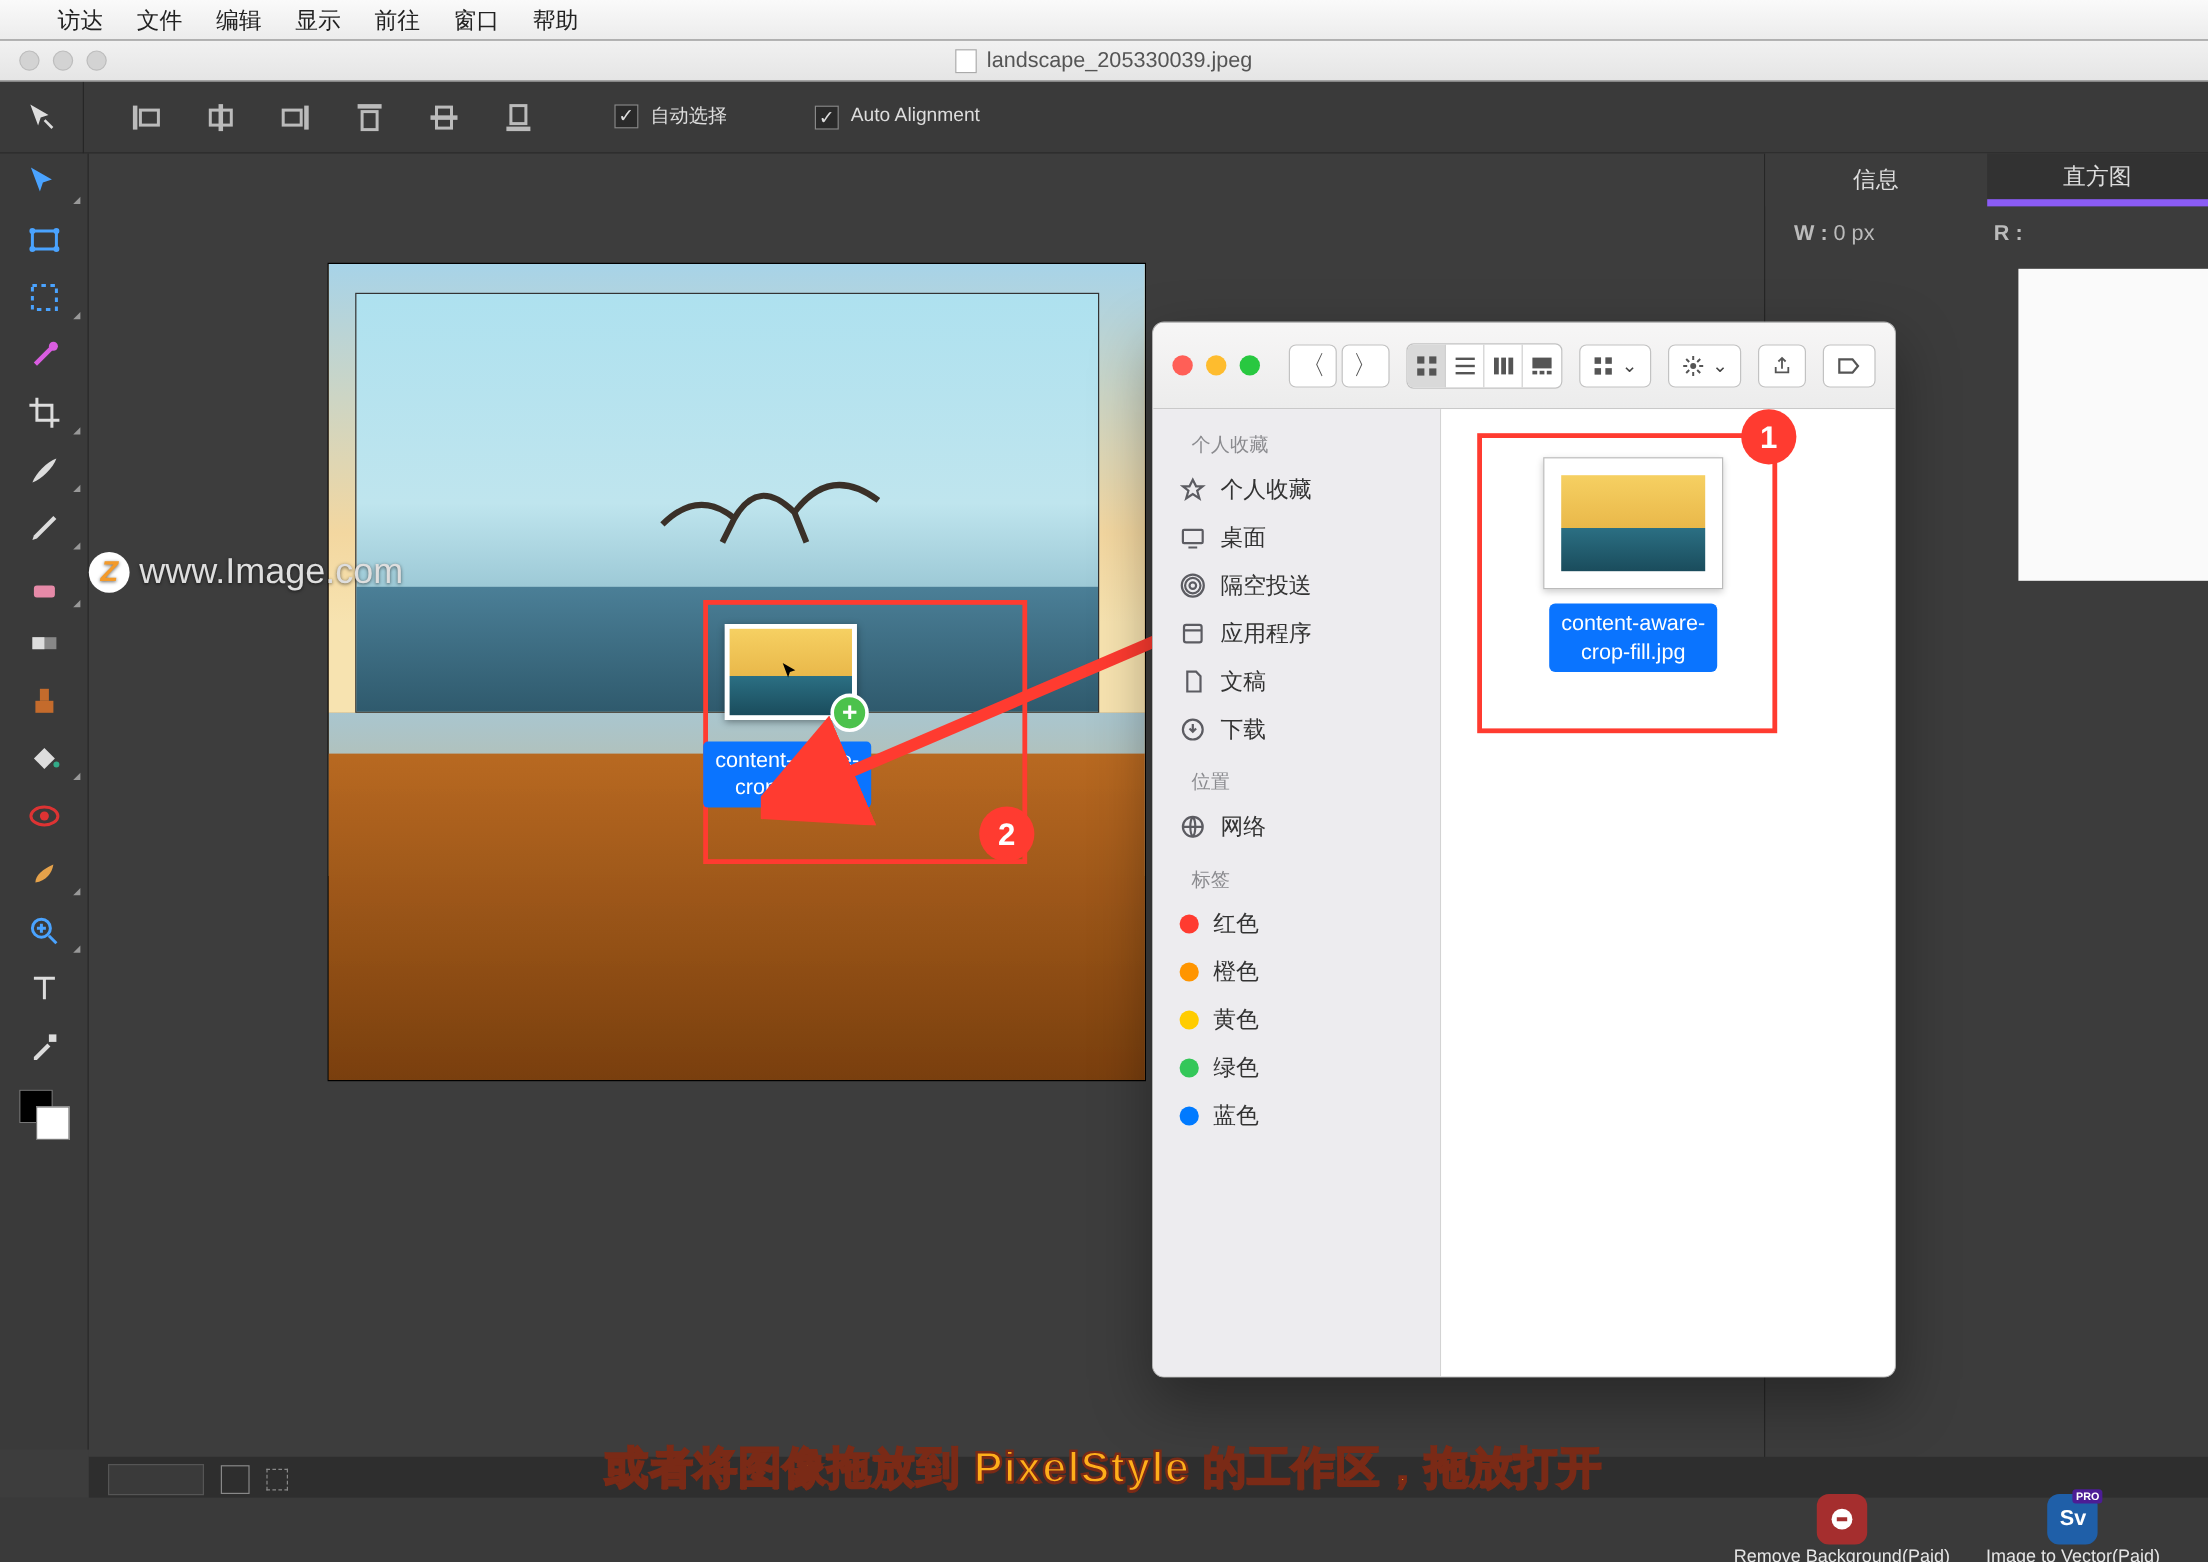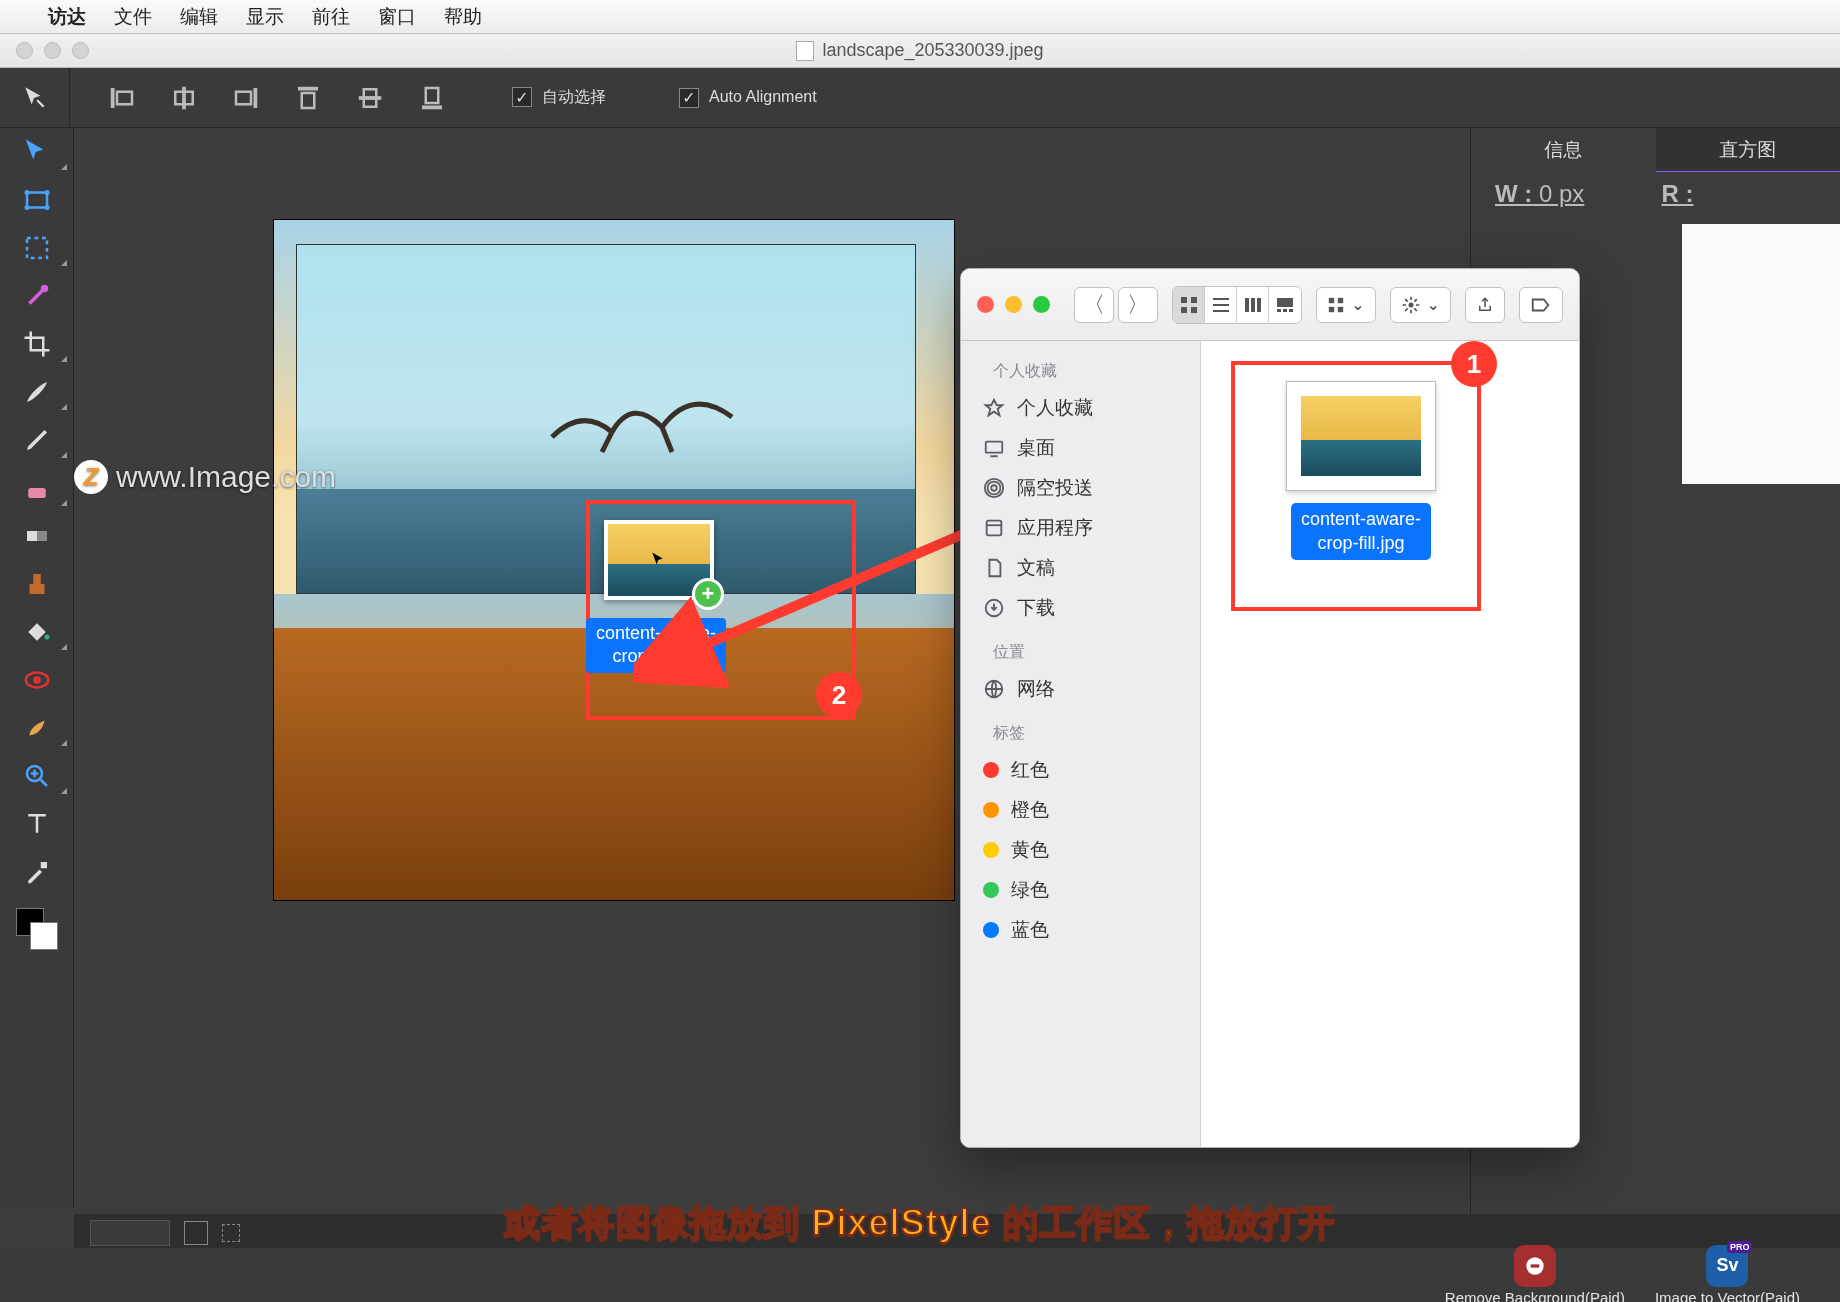--- a/index.html
+++ b/index.html
@@ -2,21 +2,21 @@
 <html><head>
 <meta charset="utf-8">
 <style>
 * { margin: 0; padding: 0; box-sizing: border-box; font-family: -apple-system, "Helvetica Neue", Arial, sans-serif; }
 body { width: 1840px; height: 1302px; background: #3d3d3d; overflow: hidden; position: relative; }
 
 
 .menubar { height: 34px; background: linear-gradient(#fafafa,#ececec); display: flex; align-items: center; padding: 0 20px; gap: 28px; font-size: 19px; color: #222; border-bottom: 1px solid #bdbdbd;}
 .menubar .apple { font-size: 22px; }
 .menubar span { cursor: default; }
-.menubar .appname { font-weight: 700; }
+.menubar .appname { font-weight: 400; }
 
 
 .titlebar { height: 34px; background: linear-gradient(#f1f1f1,#e5e5e5); display: flex; align-items: center; justify-content: center; position: relative; font-size: 18px; color: #555; border-bottom:1px solid #b9b9b9;text-align:center;}
 .traffic { position: absolute; left: 16px; top: 8px; display: flex; gap: 11px; }
 .traffic .dot { width: 17px; height: 17px; border-radius: 50%; background:#d3d3d3; border:1px solid #bdbdbd;}
 .titlebar .docicon{display:inline-block;width:18px;height:20px;background:#fff;border:1px solid #aaa;margin-right:8px;vertical-align:middle;}
 
 
 .optionsbar { height: 60px; background: #3a3a3a; display: flex; align-items: center; border-bottom:1px solid #262626;}
 .optionsbar .cursorbox{ width:70px;height:60px;display:flex;align-items:center;justify-content:center;border-right:1px solid #262626;}
@@ -55,23 +55,23 @@
 .anno-box{position:absolute;border:4px solid #ff3b30;}
 .anno-badge{position:absolute;width:46px;height:46px;border-radius:50%;background:#ff3b30;color:#fff;display:flex;align-items:center;justify-content:center;font-size:26px;font-weight:600;}
 .anno-arrow{position:absolute;pointer-events:none;}
 
 .watermark{position:absolute;left:0;top:332px;color:#dedede;font-size:30px;font-weight:400;display:flex;align-items:center;gap:8px;text-shadow:0 1px 3px rgba(0,0,0,.6);}
 .watermark .logo{width:34px;height:34px;border-radius:50%;background:#fff;display:inline-flex;align-items:center;justify-content:center;color:#f39a2a;font-weight:700;font-style:italic;font-size:24px;}
 
 
 .rightpanel{position:absolute;right:0;top:128px;width:370px;height:100%;background:#3c3c3c;border-left:1px solid #262626;}
 .rightpanel .tabs{display:flex;height:44px;}
-.rightpanel .tab{flex:1;display:flex;align-items:center;justify-content:center;color:#ddd;font-size:19px;border-bottom:1px solid #8b5cf6;background:#323232;}
+.rightpanel .tab{flex:1;display:flex;align-items:center;justify-content:center;color:#ddd;font-size:19px;border-bottom:6px solid #8b5cf6;background:#323232;}
 .rightpanel .tab.active{background:#3c3c3c;border-bottom:none;}
-.rightpanel .inforow{height:44px;display:flex;align-items:center;font-size:24px;color:#bbb;padding:0 24px;gap:12px;text-decoration:underline;}
+.rightpanel .inforow{height:44px;display:flex;align-items:center;font-size:18px;color:#bbb;padding:0 24px;gap:12px;}
 .rightpanel .inforow span{flex:1;}
 .whiteblock{position:absolute;right:0;top:96px;width:158px;height:260px;background:#fafafa;}
 
 
 .statusbar{position:absolute;left:74px;right:0;bottom:50px;height:38px;background:#2e2e2e;display:flex;align-items:center;color:#aaa;font-size:16px;padding:0 16px;gap:14px;}
 .statusbar .zoomfield{width:80px;height:26px;background:#3a3a3a;border:1px solid #555;}
 .statusbar .fitbox{width:24px;height:24px;border:1px solid #888;}
 .statusbar .fullbox{width:18px;height:18px;border:1px dashed #888;}
 
 

